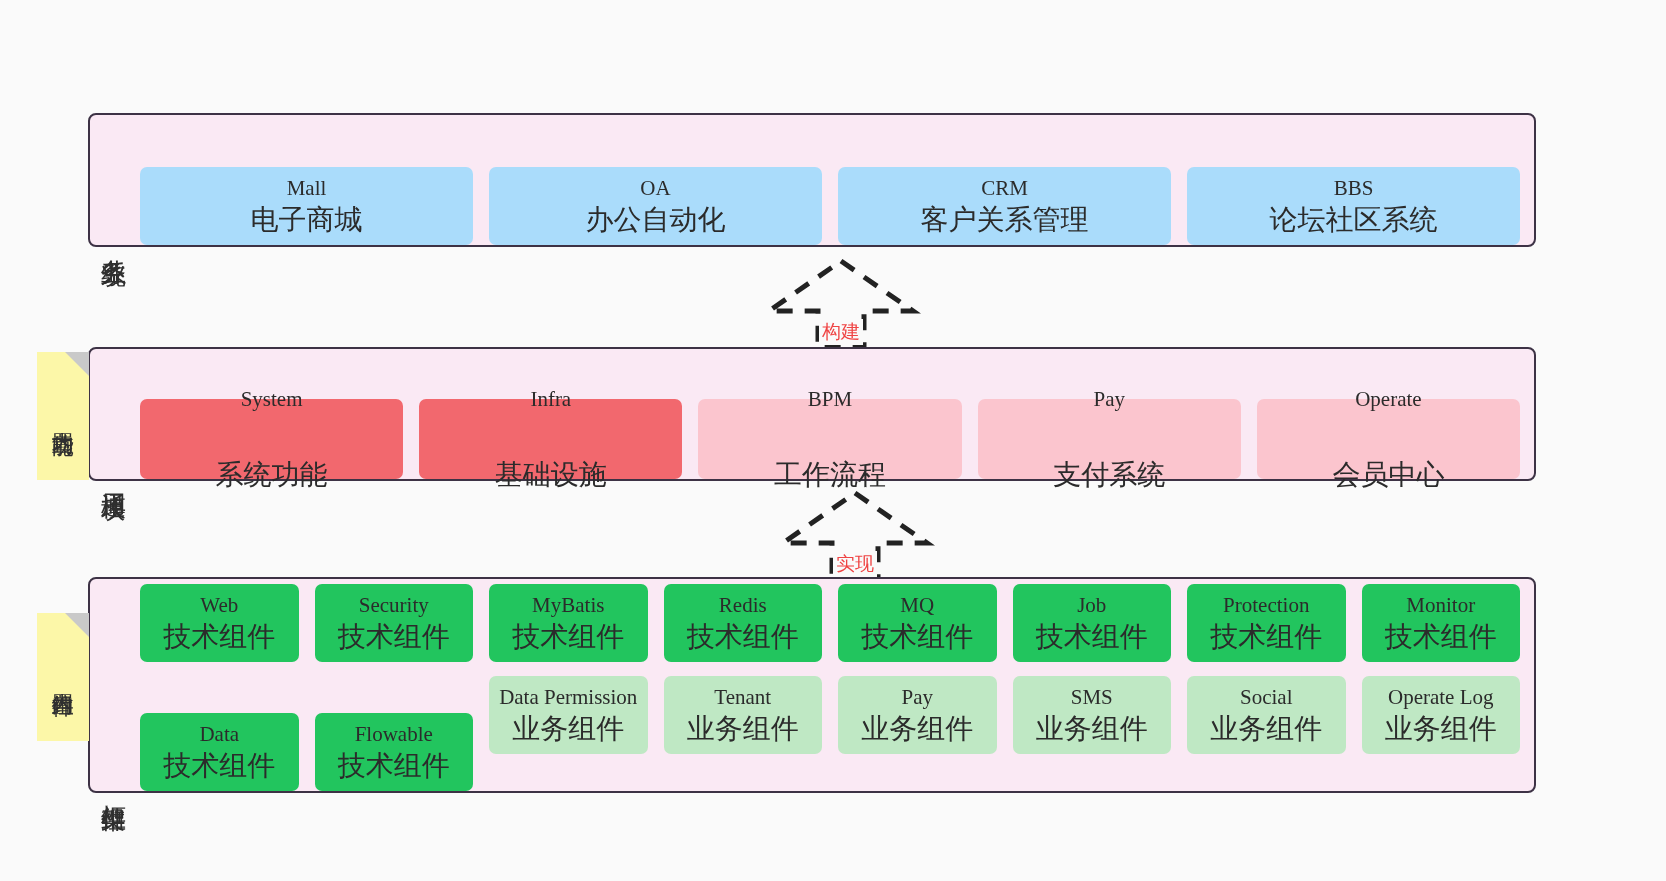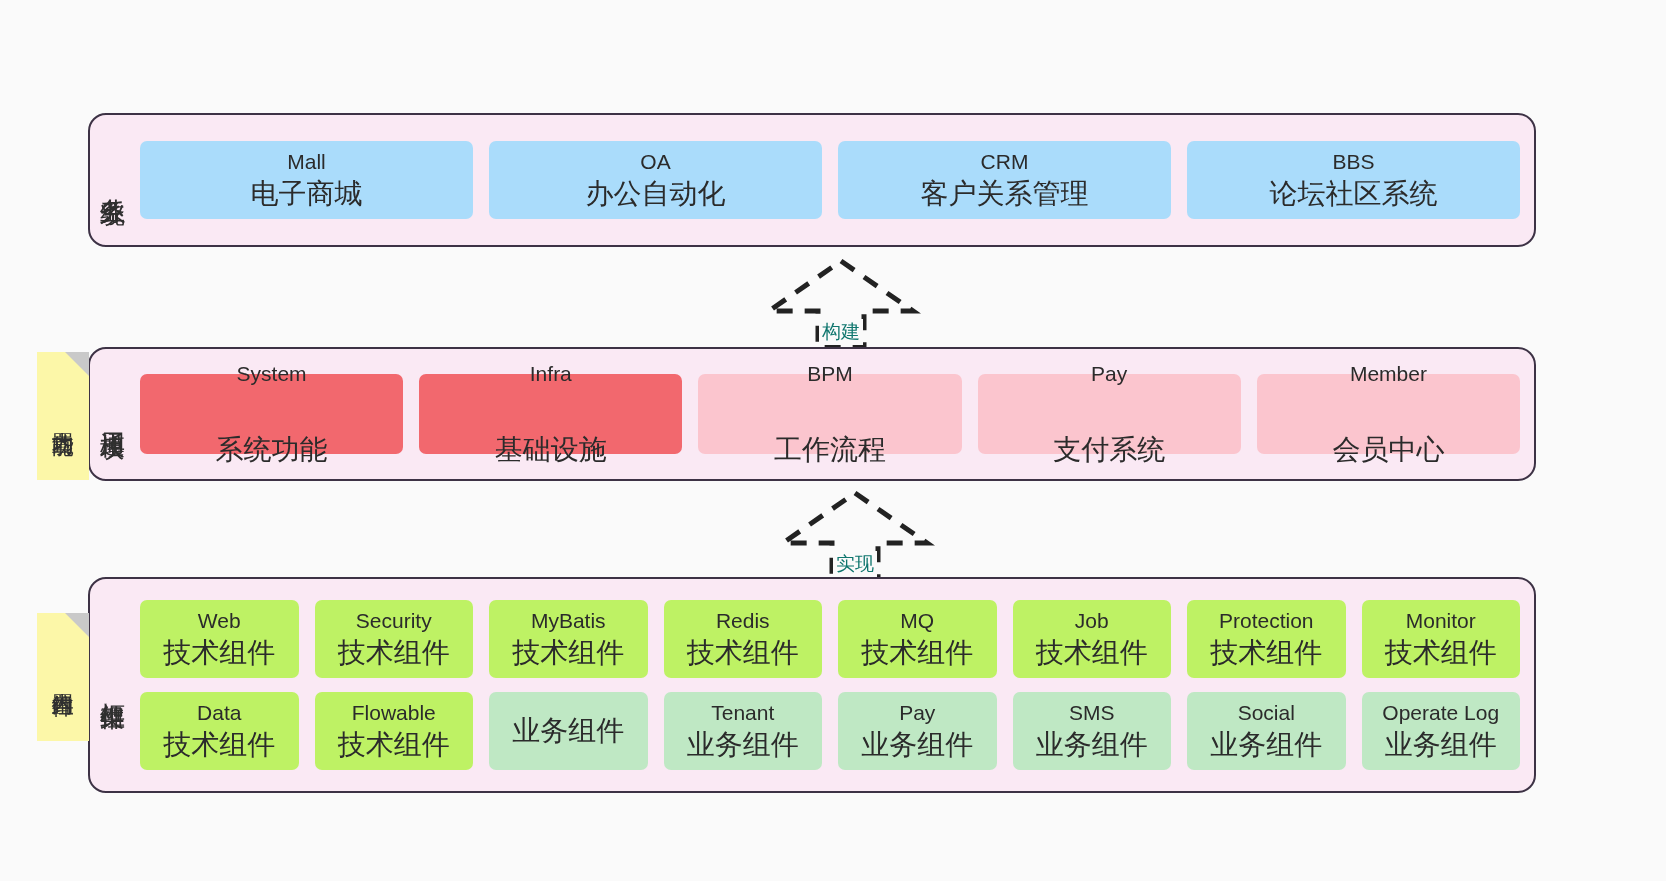--- a/index.html
+++ b/index.html
@@ -20,23 +20,24 @@
     position: absolute;
     inset: 0;
   }
 
   
   .layer {
     position: absolute;
     box-sizing: border-box;
     background: #fae9f4;
     border: 2px solid #3d3245;
-    border-radius: 18px;
-    display: flex;
-    align-items: center;
+    border-radius: 8px;
+    display: flex;
+    align-items: flex-end;
+    font-family: Liberation Serif, serif;
   }
 
   .layer-label {
     flex: 0 0 auto;
     width: 46px;
     display: flex;
     align-items: center;
     justify-content: center;
     font-size: 25px;
     line-height: 1.12;
@@ -87,21 +88,21 @@
   .biz-layer   { left: 88px;  top: 113px; width: 1448px; height: 134px; }
   .biz-layer .node { height: 78px; background: #aadcfb; }
 
   .mod-layer   { left: 88px;  top: 347px; width: 1448px; height: 134px; }
   .mod-layer .node { height: 80px; gap: 44px; }
   .node.red-strong { background: #f2686e; }
   .node.red-soft   { background: #fbc5ce; }
 
   .fw-layer    { left: 88px;  top: 577px; width: 1448px; height: 216px; }
   .fw-layer .node { height: 78px; }
-  .node.green-strong { background: #bef264; }
+  .node.green-strong { background: #22c55e; margin-top: 37px; }
   .node.green-soft   { background: #bfe8c4; }
 
   
   .sticky {
     position: absolute;
     box-sizing: border-box;
     background: #fcf7a8;
     display: flex;
     align-items: center;
     justify-content: center;
@@ -130,21 +131,21 @@
   
   .connector {
     position: absolute;
   }
   .connector .conn-label {
     position: absolute;
     left: 50%;
     transform: translateX(-50%);
     bottom: 2px;
     font-size: 19px;
-    color: #0f766e;
+    color: #ef4444;
     background: #fafafa;
     padding: 0 3px;
     white-space: nowrap;
   }
   .conn-a { left: 743px; top: 255px; width: 196px; height: 92px; }
   .conn-b { left: 757px; top: 487px; width: 196px; height: 92px; }
 </style>
 </head>
 <body>
 
@@ -195,21 +196,21 @@
         </div>
         <div class="node red-soft">
           <span class="t-en">BPM</span>
           <span class="t-cn">工作流程</span>
         </div>
         <div class="node red-soft">
           <span class="t-en">Pay</span>
           <span class="t-cn">支付系统</span>
         </div>
         <div class="node red-soft">
-          <span class="t-en">Member</span>
+          <span class="t-en">Operate</span>
           <span class="t-cn">会员中心</span>
         </div>
       </div>
     </div>
   </div>
 
   <div class="connector conn-b">
     <svg width="196" height="92" viewBox="0 0 196 92">
       <path d="M98 6 L170 56 L121 56 L121 92 L75 92 L75 56 L26 56 Z" fill="none" stroke="#222222" stroke-width="5" stroke-dasharray="16,12" stroke-linecap="butt" stroke-linejoin="miter"></path>
     </svg>
@@ -258,20 +259,21 @@
       <div class="row">
         <div class="node green-strong">
           <span class="t-en">Data</span>
           <span class="t-cn">技术组件</span>
         </div>
         <div class="node green-strong">
           <span class="t-en">Flowable</span>
           <span class="t-cn">技术组件</span>
         </div>
         <div class="node green-soft">
+          <span class="t-en">Data Permission</span>
           <span class="t-cn">业务组件</span>
         </div>
         <div class="node green-soft">
           <span class="t-en">Tenant</span>
           <span class="t-cn">业务组件</span>
         </div>
         <div class="node green-soft">
           <span class="t-en">Pay</span>
           <span class="t-cn">业务组件</span>
         </div>

